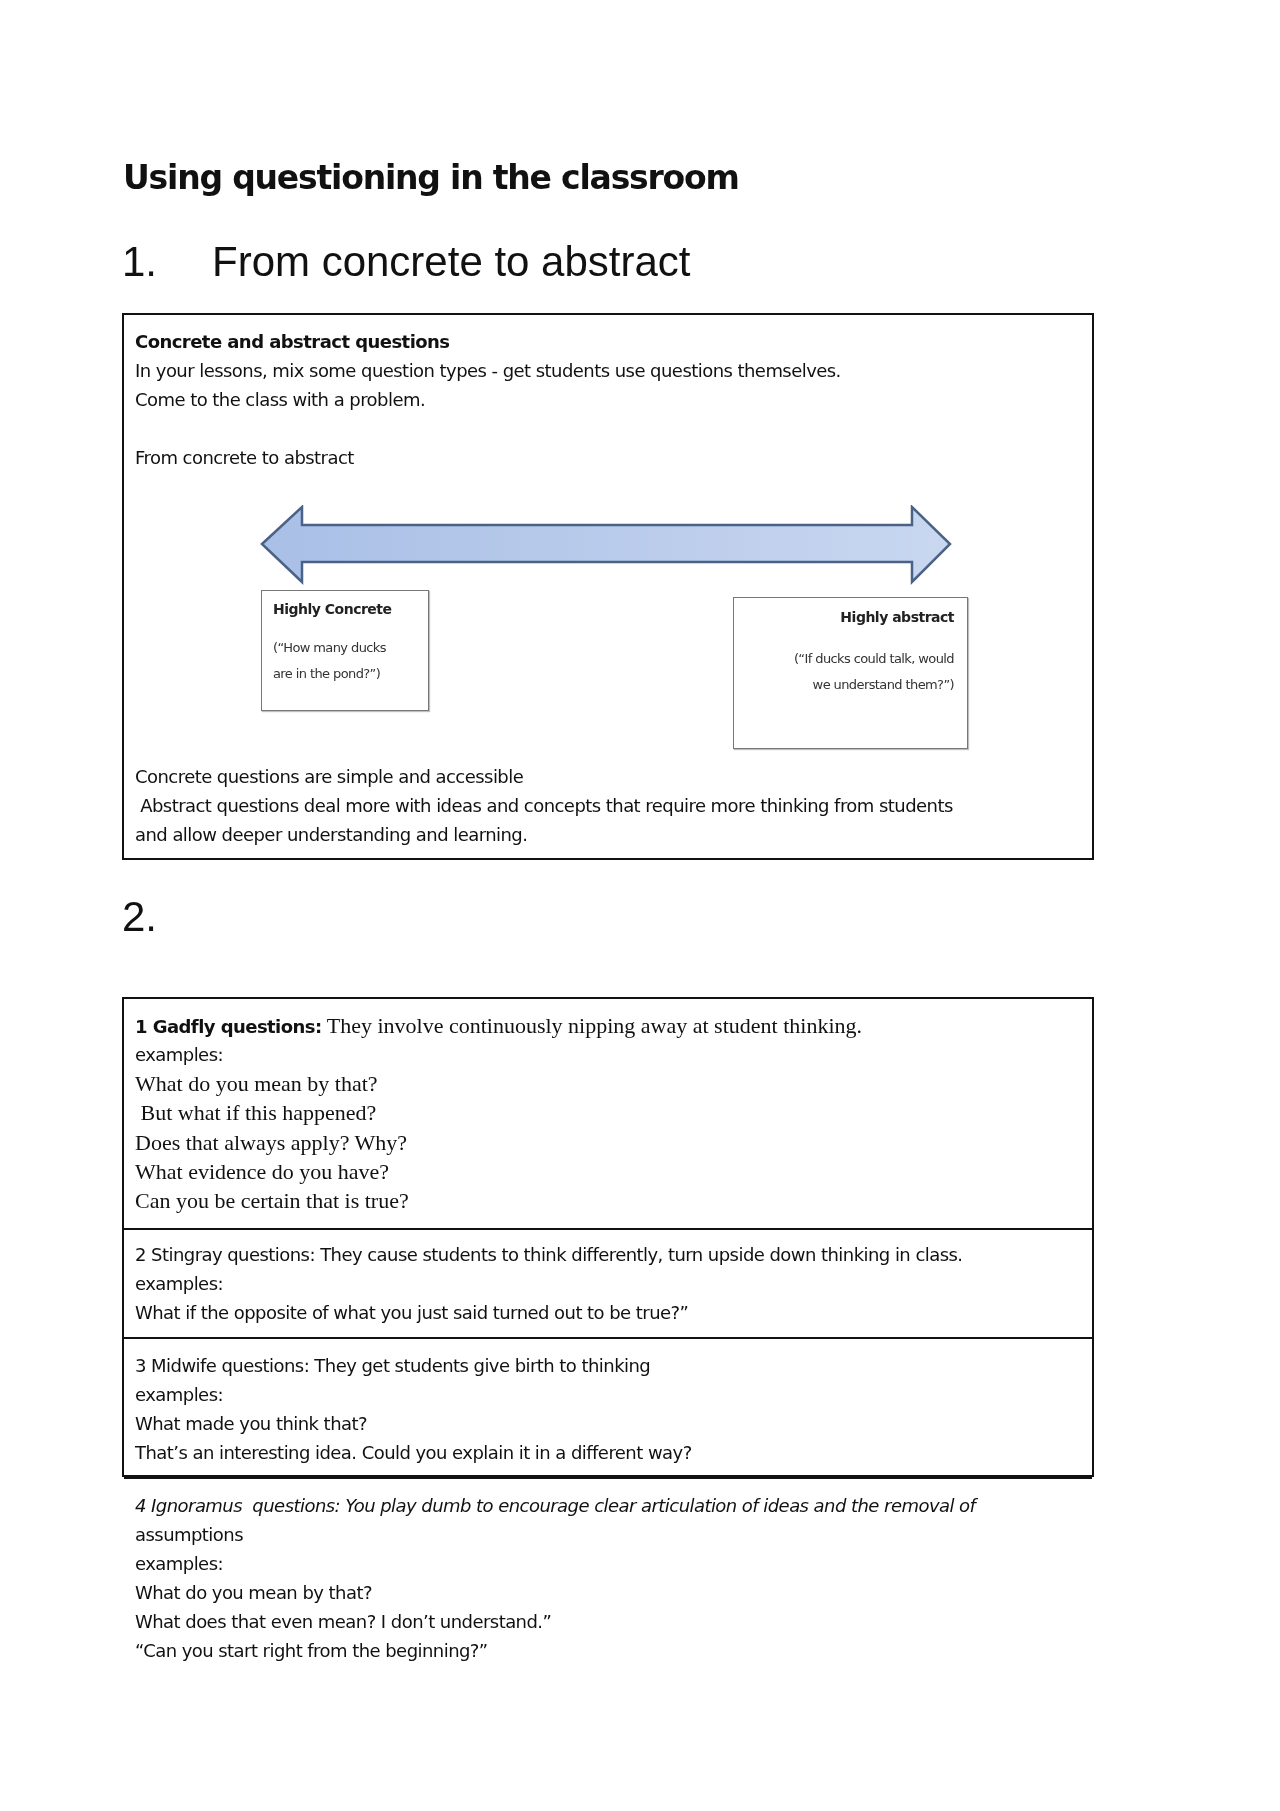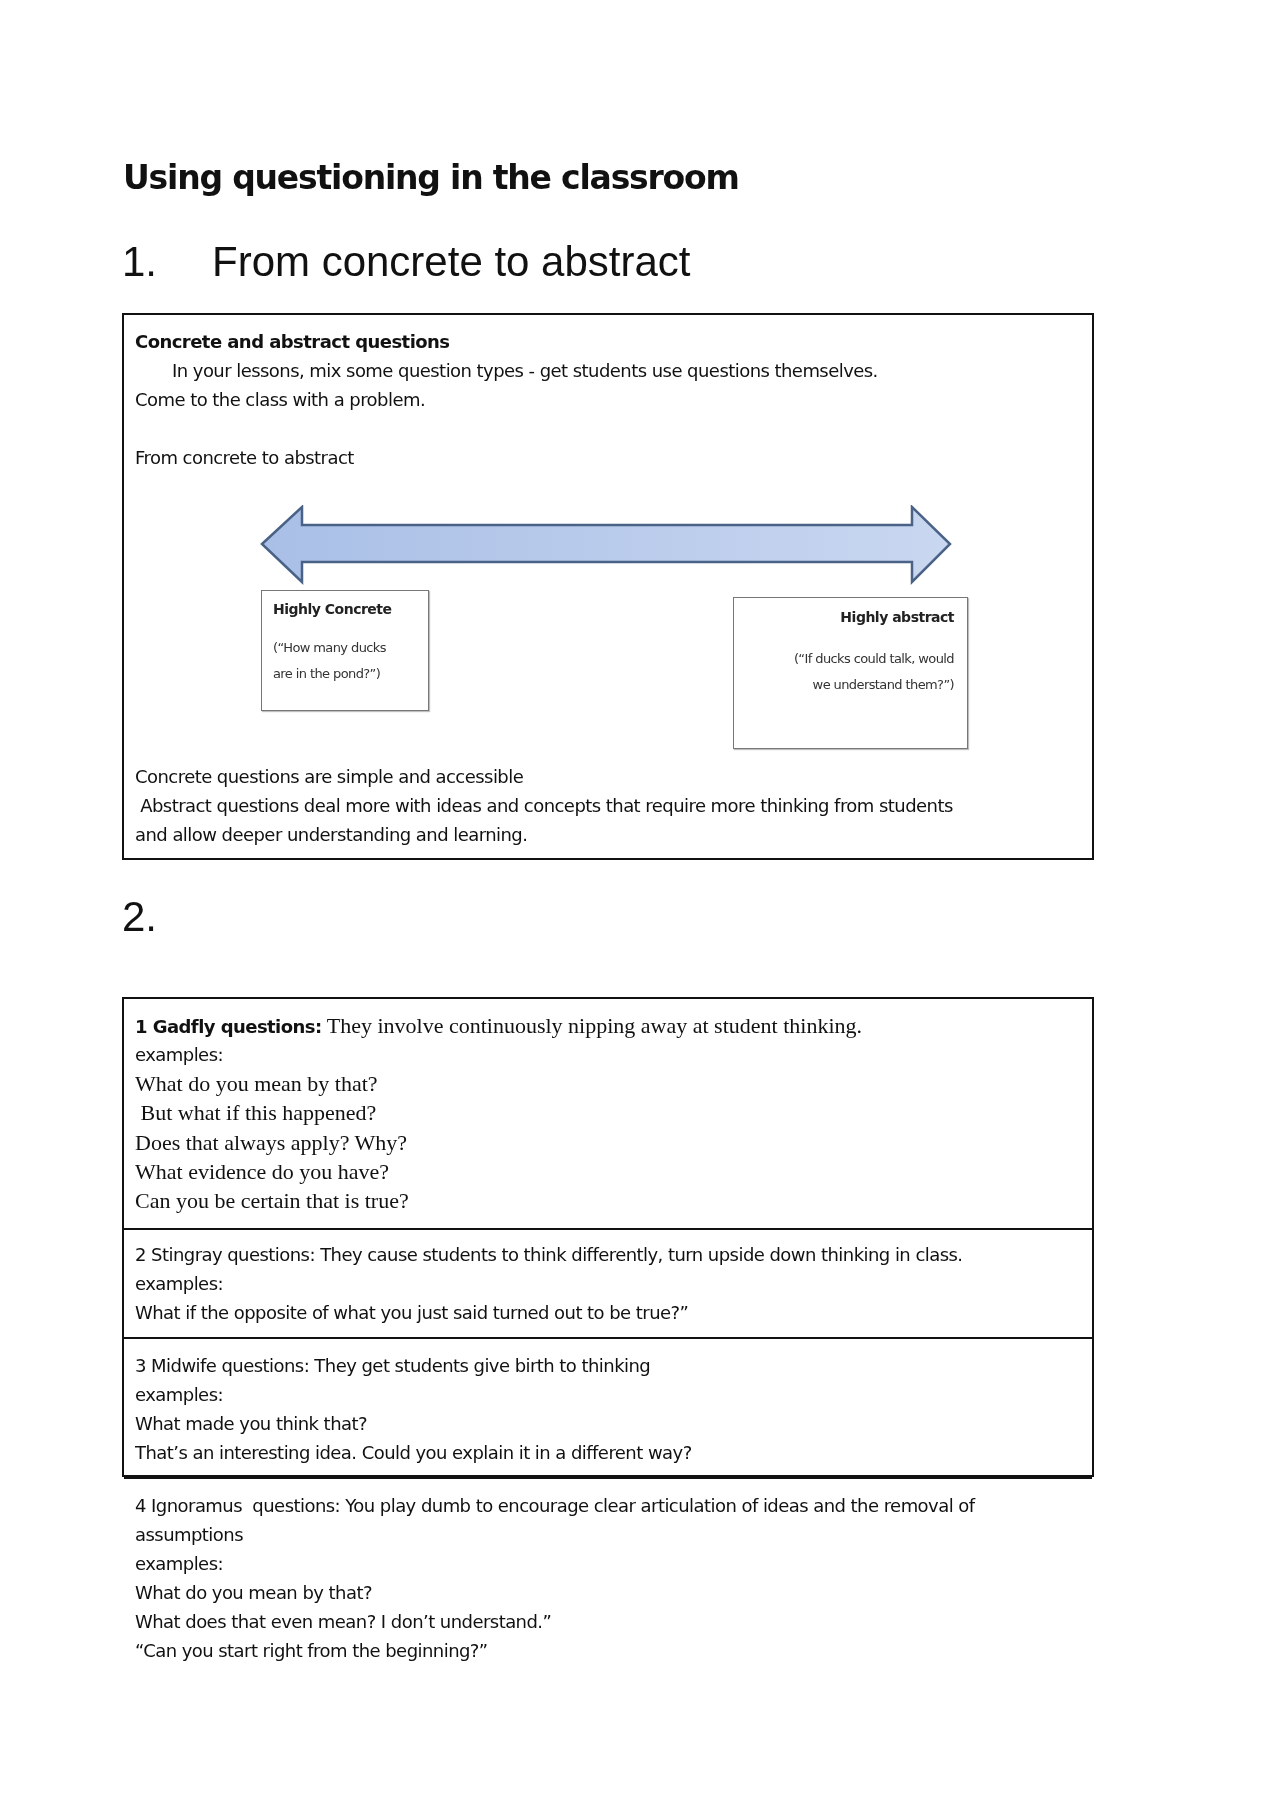--- a/index.html
+++ b/index.html
@@ -23,21 +23,21 @@
 
 <div class="abs title">Using questioning in the classroom</div>
 
 <div class="abs h1" style="left:122px; top:237px; width:700px; height:50px;">
   <span class="num">1.</span>
   <span class="txt">From concrete to abstract</span>
 </div>
 
 <div class="abs box" style="left:122px; top:313px; width:972px; height:547px;">
   <div class="ln bold" style="top:12px;">Concrete and abstract questions</div>
-  <div class="ln" style="top:41px;margin-left:37px;">In your lessons, mix some question types - get students use questions themselves.</div>
+  <div class="ln" style="top:41px;">In your lessons, mix some question types - get students use questions themselves.</div>
   <div class="ln" style="top:70px;">Come to the class with a problem.</div>
   <div class="ln" style="top:128px;">From concrete to abstract</div>
 
   <svg class="abs" style="left:136px; top:190px;" width="700" height="82" viewBox="0 0 700 82">
     <defs>
       <linearGradient id="ag" x1="0" y1="0" x2="1" y2="0">
         <stop offset="0" stop-color="#a9bfe6"></stop>
         <stop offset="1" stop-color="#c9d7f0"></stop>
       </linearGradient>
     </defs>
@@ -83,19 +83,19 @@
 
   <div class="divider" style="top:338px;"></div>
 
   <div class="ln" style="top:352px;"><span>3 Midwife questions:</span><span> They get students give birth to thinking</span></div>
   <div class="ln" style="top:381px;">examples:</div>
   <div class="ln" style="top:410px;">What made you think that?</div>
   <div class="ln" style="top:439px;">That’s an interesting idea. Could you explain it in a different way?</div>
 
   <div class="divider" style="top:478px;"></div>
 
-  <div class="ln" style="top:492px;"><span>4 Ignoramus  questions:</span><span> You play dumb to encourage clear articulation of ideas and the removal of</span></div>
+  <div class="ln" style="top:492px;font-style:italic;"><span>4 Ignoramus  questions:</span><span> You play dumb to encourage clear articulation of ideas and the removal of</span></div>
   <div class="ln" style="top:521px;text-align:right;">assumptions</div>
   <div class="ln" style="top:550px;">examples:</div>
   <div class="ln" style="top:579px;">What do you mean by that?</div>
   <div class="ln" style="top:608px;">What does that even mean? I don’t understand.”</div>
   <div class="ln" style="top:637px;">“Can you start right from the beginning?”</div>
 </div>
 
 </body></html>

